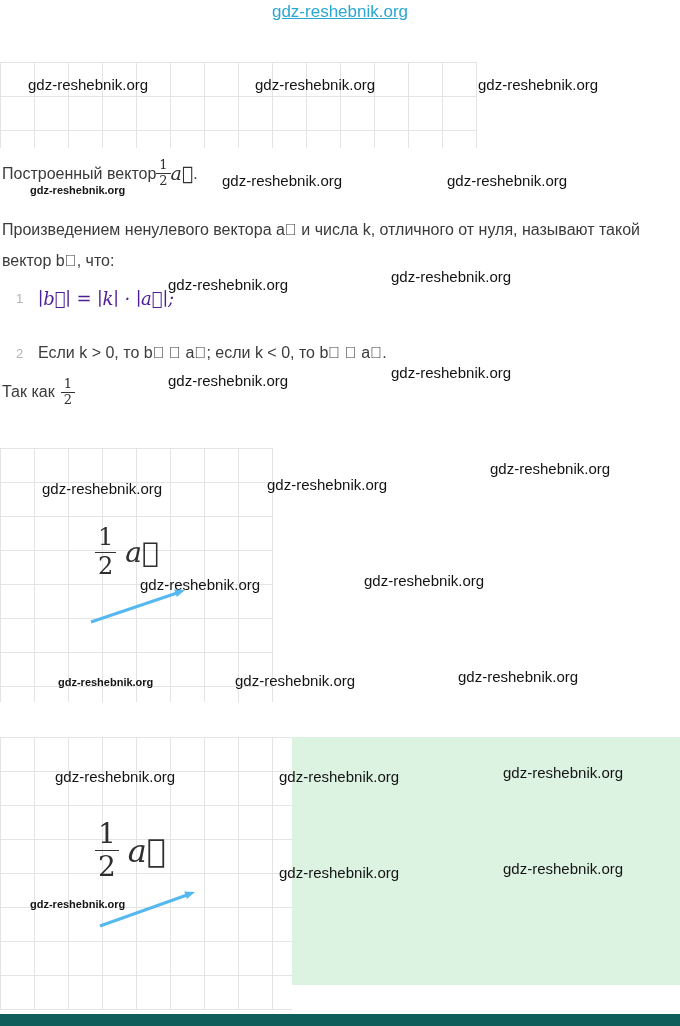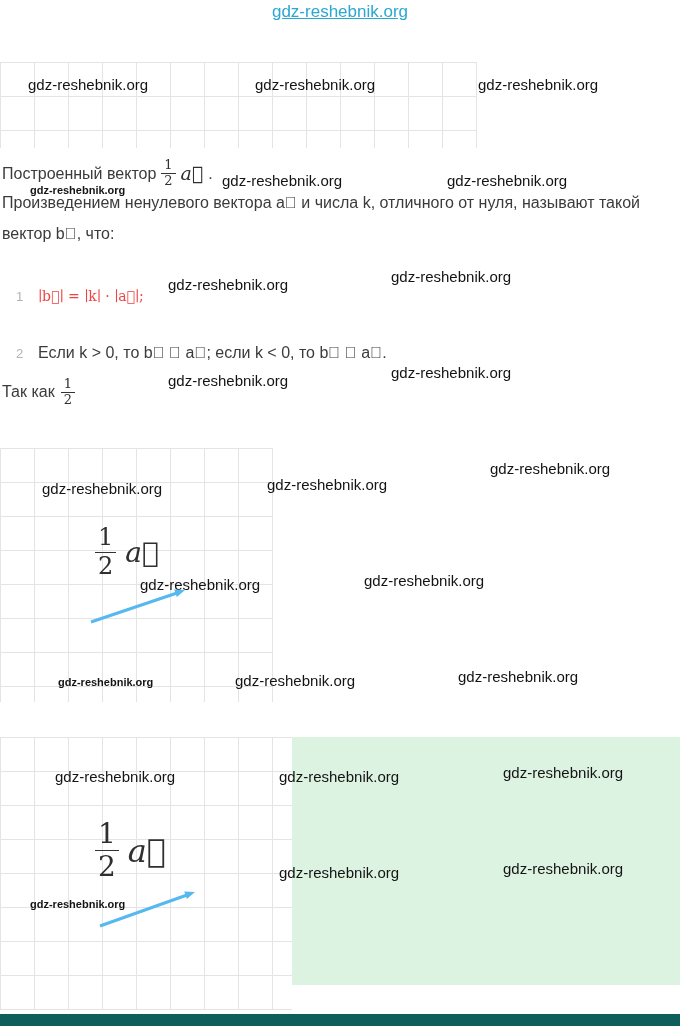--- a/index.html
+++ b/index.html
@@ -23,34 +23,34 @@
   #grid1 { left:0; top:62px;  width:477px; height:86px; }
   #grid2 { left:0; top:448px; width:273px; height:254px; }
   #grid3 { left:0; top:737px; width:292px; height:273px; }
   .green-panel { position:absolute; left:292px; top:737px; width:388px; height:248px; background:#ddf3e1; }
   .footer-bar { position:absolute; left:0; top:1014px; width:680px; height:12px; background:#0e5f5b; }
 
   .wm { position:absolute; font-size:15px; color:#141414; white-space:nowrap; }
   .wm.small { font-size:11px; font-weight:bold; }
 
   .para { position:absolute; left:2px; width:676px; font-size:16px; line-height:31px; }
-  .flexrow { display:flex; align-items:center; gap:5px; }
+  .flexrow { display:flex; align-items:center; }
 
   .frac {
     display:inline-flex; flex-direction:column; align-items:center;
     font-family:"DejaVu Serif", serif; color:#2f2f2f;
     line-height:1.15; vertical-align:middle; font-size:13px;
   }
   .frac .fnum { border-bottom:1px solid #333; padding:0 3px; }
   .frac.inline { margin:0 6px; }
   .vec-sym { font-family:"DejaVu Serif", serif; font-style:italic; color:#2f2f2f; }
 
   .list-row { position:absolute; left:16px; display:flex; align-items:center; gap:12px; }
   .list-num { color:#b3b3b3; font-size:13px; min-width:10px; }
-  .math-text { font-family:"DejaVu Serif", serif; font-size:14px; color:#ef4444; }
+  .math-text { font-family:"DejaVu Serif", serif; font-style:italic; font-size:18px; color:#4c1d95; }
   .body-text { font-size:16px; }
 
   .big-math { position:absolute; display:flex; align-items:center; gap:9px; color:#222; }
   .big1 { font-size:24px; } .big1v { font-size:28px; }
   .big2 { font-size:28px; } .big2v { font-size:32px; }
 
   .arrow { position:absolute; }
 </style>
 </head>
 <body>
@@ -71,21 +71,21 @@
       <span class="fnum">1</span>
       <span class="fden">2</span>
     </span>
     <span class="vec-sym" style="font-size:19px;">a⃗</span>
     <span>.</span>
   </div>
   <span class="wm" style="left:222px; top:172px;">gdz-reshebnik.org</span>
   <span class="wm" style="left:447px; top:172px;">gdz-reshebnik.org</span>
   <span class="wm small" style="left:30px; top:184px;">gdz-reshebnik.org</span>
 
-  <div class="para" style="top:187px;">Произведением ненулевого вектора a⃗ и числа k, отличного от нуля, называют такой вектор b⃗, что:</div>
+  <div class="para" style="top:214px;">Произведением ненулевого вектора a⃗ и числа k, отличного от нуля, называют такой вектор b⃗, что:</div>
 
   <span class="wm" style="left:391px; top:268px;">gdz-reshebnik.org</span>
   <span class="wm" style="left:168px; top:276px;">gdz-reshebnik.org</span>
 
   <div class="list-row" style="top:288px;">
     <span class="list-num">1</span>
     <span class="math-text">∣b⃗∣ = ∣k∣ · ∣a⃗∣;</span>
   </div>
   <div class="list-row" style="top:344px;">
     <span class="list-num">2</span>

